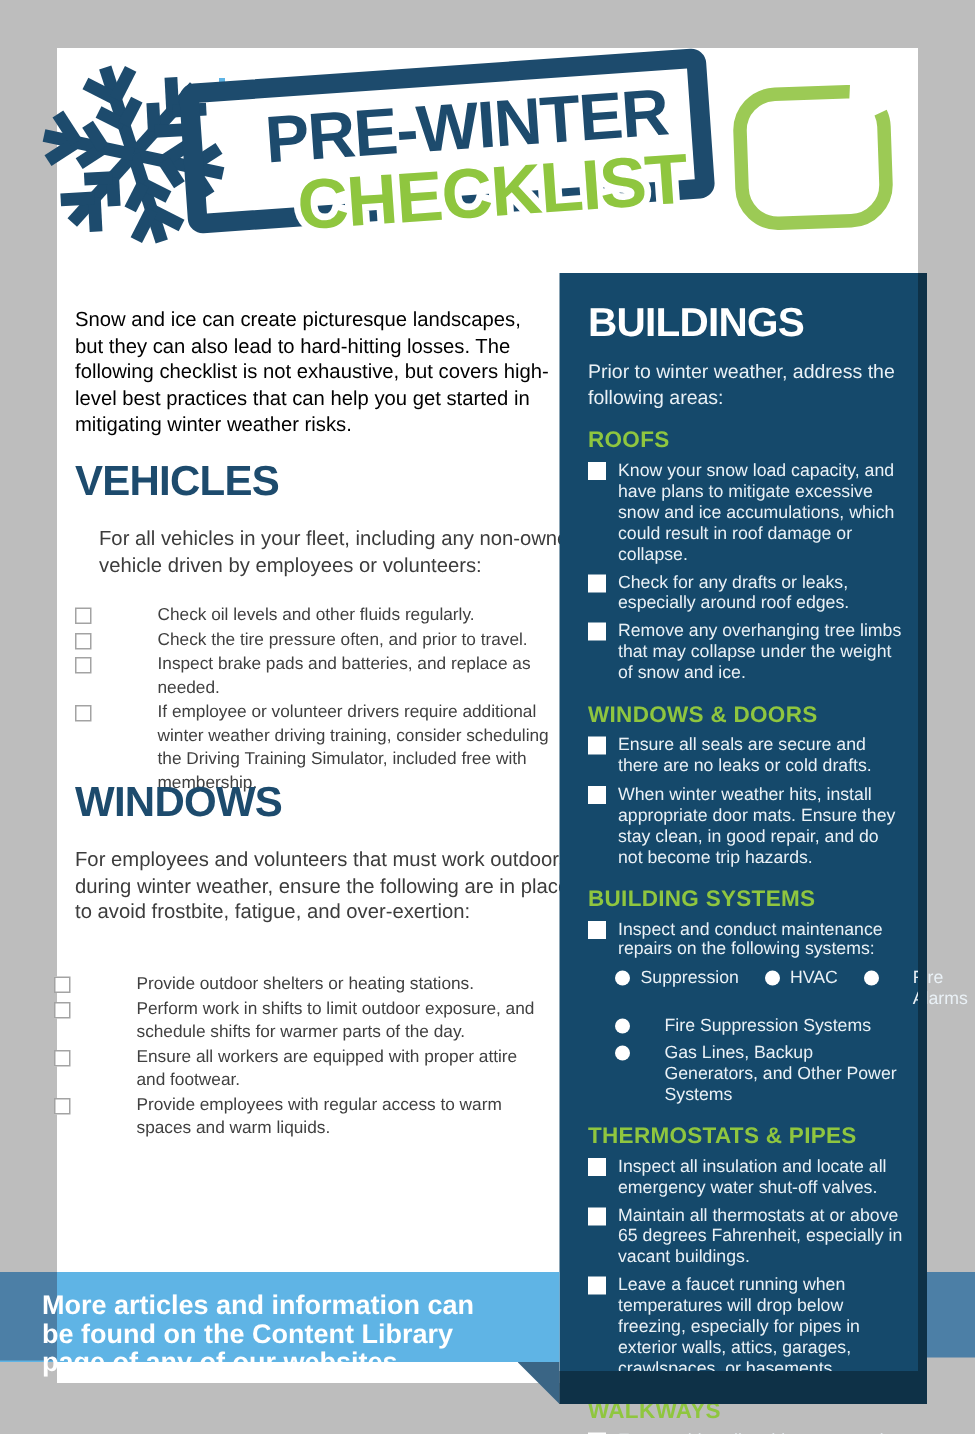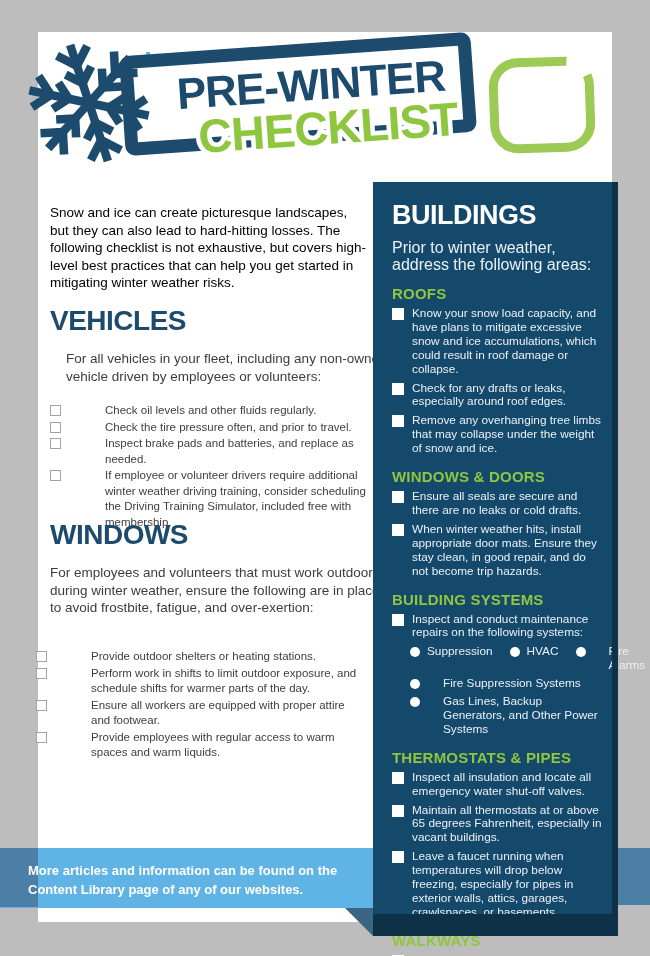--- a/index.html
+++ b/index.html
@@ -29,36 +29,36 @@
   .ck .txt{font-size:11.5px;line-height:15.5px;color:#404040;}
   .box-o{width:11px;height:11px;border:1px solid #a3a3a3;background:#fff;flex:0 0 auto;
          margin:2px 6px 0 0;}
 
   
   .panel{position:absolute;left:373px;top:182px;width:245px;height:754px;background:#15496b;
          padding:18px 16px 0 19px;color:#eaf1f6;}
   .panel-right-strip{position:absolute;right:0;top:0;width:6px;height:100%;background:#0e3147;}
   .panel-bottom{position:absolute;left:0;bottom:0;width:100%;height:22px;background:#0e3147;}
   .p-title{font-size:27px;font-weight:800;color:#ffffff;letter-spacing:-.5px;margin:0 0 9px 0;}
-  .p-intro{font-size:16px;line-height:16.5px;margin:0 0 6px 0;}
+  .p-intro{font-size:13px;line-height:16.5px;margin:0 0 6px 0;}
   .sub-h{font-size:15px;font-weight:700;color:#8fc63f;margin:12px 0 5px 0;letter-spacing:.2px;}
   .pk{display:flex;align-items:flex-start;margin-bottom:5px;}
   .pk .txt{font-size:11.8px;line-height:13.9px;}
   .box-f{width:12px;height:12px;background:#ffffff;flex:0 0 auto;margin:1px 8px 0 0;}
   .bullet-rows{margin:2px 0 0 18px;}
   .brow{display:flex;align-items:flex-start;margin-bottom:4px;flex-wrap:nowrap;}
   .bent{display:flex;align-items:flex-start;margin-right:17px;}
   .bent:last-child{margin-right:0;gap:16px;}
   .dot{width:10px;height:10px;border-radius:50%;background:#ffffff;flex:0 0 auto;margin:2px 7px 0 0;}
   .bent .txt{font-size:11.8px;line-height:13.9px;}
 
   
   .banner{position:absolute;left:0;top:848px;width:373px;height:60px;background:#5fb4e5;}
   .banner-shade{position:absolute;left:0;top:0;width:38px;height:59px;background:#4c7fa6;}
-  .banner-text{position:absolute;left:28px;top:13px;width:312px;font-size:13px;line-height:19px;
+  .banner-text{position:absolute;left:28px;top:13px;width:312px;font-size:18px;line-height:19px;
                font-weight:700;color:#ffffff;}
   .banner-right{position:absolute;left:618px;top:848px;width:32px;height:57px;background:#4c7fa6;}
   .fold{position:absolute;left:345px;top:908px;width:28px;height:28px;background:#3a6585;
         clip-path:polygon(0 0,100% 0,100% 100%);}
 </style>
 </head>
 <body>
 
 <div id="canvas">
   <div class="page"></div>

